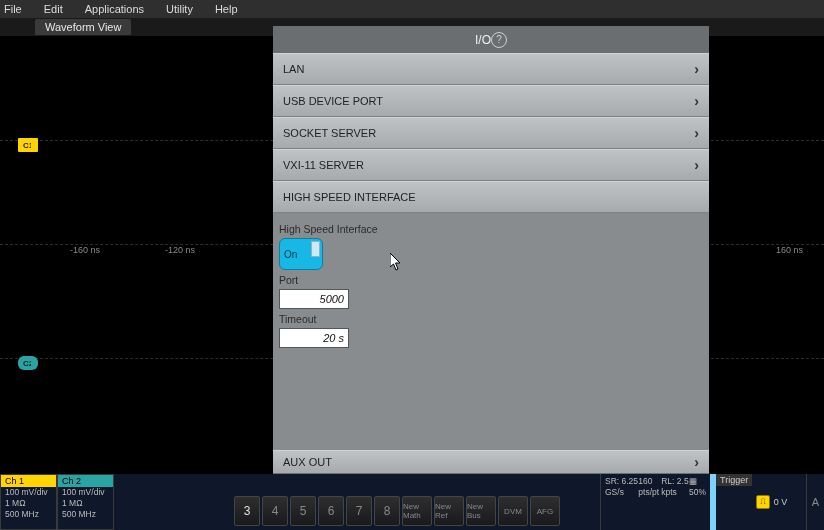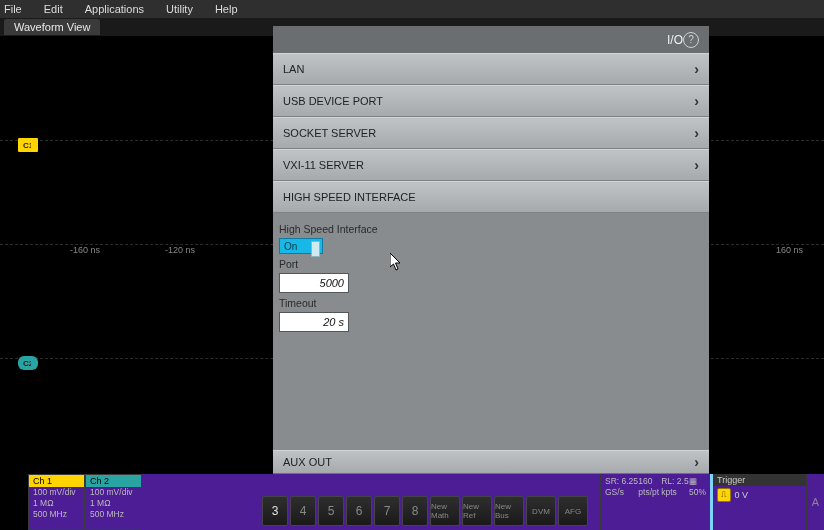--- a/index.html
+++ b/index.html
@@ -4,72 +4,72 @@
 <style>
   * { box-sizing: border-box; margin: 0; padding: 0; font-family: "Segoe UI", Arial, sans-serif; }
   html, body { width: 824px; height: 530px; background: #000; overflow: hidden; color: #ccc; }
 
   
   .menubar { height: 18px; background: #2f2f2f; display: flex; align-items: center; padding: 0 4px; font-size: 11px; color: #ddd; }
   .menubar span { margin-right: 22px; cursor: default; }
 
   
   .tabstrip { height: 18px; background: #1a1a1a; display: flex; align-items: center; padding-left: 4px; font-size: 11px; }
-  .tabstrip .tab { background: #3a3a3a; color: #e8e8e8; padding: 2px 10px; border-radius: 2px 2px 0 0; }
+  .tabstrip .tab { background: #3a3a3a; color: #e8e8e8; padding: 2px 10px; border-radius: 2px 2px 0 0; margin-left: 31px; }
 
   
   .main { position: absolute; top: 36px; left: 0; right: 0; bottom: 56px; background: #000; }
   .gridline-h { position: absolute; left: 0; right: 0; height: 0; border-top: 1px dashed #2c2c2c; }
   .timelabel { position: absolute; font-size: 9px; color: #888; top: 209px; text-align: right; }
   .timelabel.right { color: #888; }
 
   .ch-marker { position: absolute; left: 2px; width: 20px; height: 14px; border-radius: 1px; display: flex; align-items: center; justify-content: center; font-size: 8px; font-weight: bold; color: #222; margin-left: 16px; }
   .ch-marker::after { content: ""; position: absolute; right: -7px; top: 0; width: 0; height: 0; border: 7px solid transparent; border-left-color: inherit; }
   .ch-marker.c1 { background: #ffd400; border-left-color: #ffd400; top: 102px; }
   .ch-marker.c1::after { border-left-color: #ffd400; }
   .ch-marker.c2 { background: #2aa3a3; border-left-color: #2aa3a3; top: 320px; border-radius: 6px; }
   .ch-marker.c2::after { border-left-color: #2aa3a3; }
 
   
   .panel { position: absolute; top: 26px; left: 273px; width: 436px; bottom: 56px; background: #888c8e; color: #222; font-size: 11px; display: flex; flex-direction: column; }
-  .panel-header { height: 27px; background: #6a6e70; display: flex; align-items: center; justify-content: flex-end; padding: 0 10px; color: #f0f0f0; font-size: 12px; }
+  .panel-header { height: 27px; background: #6a6e70; display: flex; align-items: center; justify-content: center; padding: 0 10px; color: #f0f0f0; font-size: 12px; }
   .panel-header .help { width: 16px; height: 16px; border: 1.5px solid #d0d0d0; border-radius: 50%; display: flex; align-items: center; justify-content: center; font-size: 10px; color: #d0d0d0; }
 
   .nav-item { height: 27px; background: linear-gradient(#bfc3c5, #a6aaac); border-top: 1px solid #d0d4d6; border-bottom: 1px solid #7e8284; display: flex; align-items: center; justify-content: space-between; padding: 15px 10px; font-size: 11px; color: #222; }
   .nav-item .chev { font-size: 14px; color: #333; font-weight: bold; }
 
   .section-body { padding: 6px 6px 0 6px; background: #888c8e; }
   .field-label { font-size: 10.5px; color: #2b2b2b; margin-top: 4px; margin-bottom: 3px; }
-  .toggle { width: 44px; height: 16px; background: #18b8e6; border: 1px solid #0d7ea0; border-radius: 0; display: flex; align-items: center; padding: 0 4px; color: #063a4a; font-size: 10px; position: relative; }
+  .toggle { width: 44px; height: 32px; background: #18b8e6; border: 1px solid #0d7ea0; border-radius: 6px; display: flex; align-items: center; padding: 0 4px; color: #063a4a; font-size: 10px; position: relative; }
   .toggle .knob { position: absolute; right: 2px; top: 2px; width: 9px; height: 16px; background: #d0e8ef; border: 1px solid #8bb6c2; }
   .textfield { width: 70px; height: 20px; background: #fff; border: 1px solid #52575a; text-align: right; padding: 0 4px; font-size: 11px; color: #111; display: flex; align-items: center; justify-content: flex-end; font-style: italic; }
 
   .panel .spacer { flex: 1; }
   .panel .aux { height: 24px; background: linear-gradient(#bfc3c5, #a6aaac); border-top: 1px solid #d0d4d6; border-bottom: 1px solid #6e7274; display: flex; align-items: center; justify-content: space-between; padding: 0 10px; font-size: 11px; color: #222; }
   .panel .aux .chev { font-size: 14px; font-weight: bold; color: #333; }
 
   
   .cursor { position: absolute; top: 253px; left: 390px; font-size: 14px; color: #fff; pointer-events: none; }
 
   
-  .bottom { position: absolute; bottom: 0; left: 0; right: 0; height: 56px; background: #4c1d95; display: flex; font-size: 9px; color: #ccc; margin-left: 28px; }
+  .bottom { position: absolute; bottom: 0; left: 0; right: 0; height: 56px; background: #0f172a; display: flex; font-size: 9px; color: #ccc; }
   .ch-box { width: 57px; border: 1px solid #3a3a3a; margin: 0; display: flex; flex-direction: column; }
   .ch-box .hdr { height: 12px; display: flex; align-items: center; padding: 0 4px; font-size: 9px; }
   .ch-box.ch1 .hdr { background: #ffd400; color: #000; }
   .ch-box.ch2 .hdr { background: #2aa3a3; color: #000; }
   .ch-box .line { padding: 0 4px; color: #bbb; font-size: 8.5px; line-height: 11px; }
 
   .bottom-spacer { flex: 1; display: flex; align-items: flex-end; padding-bottom: 4px; }
   .numbtn { width: 26px; height: 30px; background: linear-gradient(#2e2e2e,#1a1a1a); border: 1px solid #444; border-radius: 2px; display: flex; align-items: center; justify-content: center; color: #888; font-size: 12px; margin-right: 2px; }
   .numbtn.active { color: #e0e0e0; }
   .structbtn { width: 30px; height: 30px; background: linear-gradient(#2e2e2e,#1a1a1a); border: 1px solid #444; border-radius: 2px; display: flex; flex-direction: column; align-items: center; justify-content: center; color: #888; font-size: 8px; margin-right: 2px; line-height: 9px; }
 
   .acq-box { width: 110px; border-left: 1px solid #3a3a3a; padding: 2px 4px; display: flex; justify-content: space-between; font-size: 8.5px; color: #bbb; line-height: 11px; }
 
-  .trig-box { width: 96px; border-left: 3px solid #7dd3fc; display: flex; flex-direction: column; }
+  .trig-box { width: 96px; border-left: 6px solid #7dd3fc; display: flex; }
   .trig-box .hdr { height: 12px; background: #333; color: #ccc; padding: 0 4px; font-size: 9px; display:flex; align-items:center; }
   .trig-box .body { padding: 2px 4px; display: flex; align-items: center; }
   .trig-box .badge { background: #ffd400; color: #000; border: 1px solid #8f7a00; border-radius: 2px; padding: 1px 3px; font-size: 8px; margin-right: 4px; }
   .a-box { width: 18px; border-left: 1px solid #3a3a3a; display: flex; align-items: center; justify-content: center; color: #888; font-size: 11px; }
 </style>
 </head>
 <body>
 
 <div class="menubar">
   <span>File</span>

